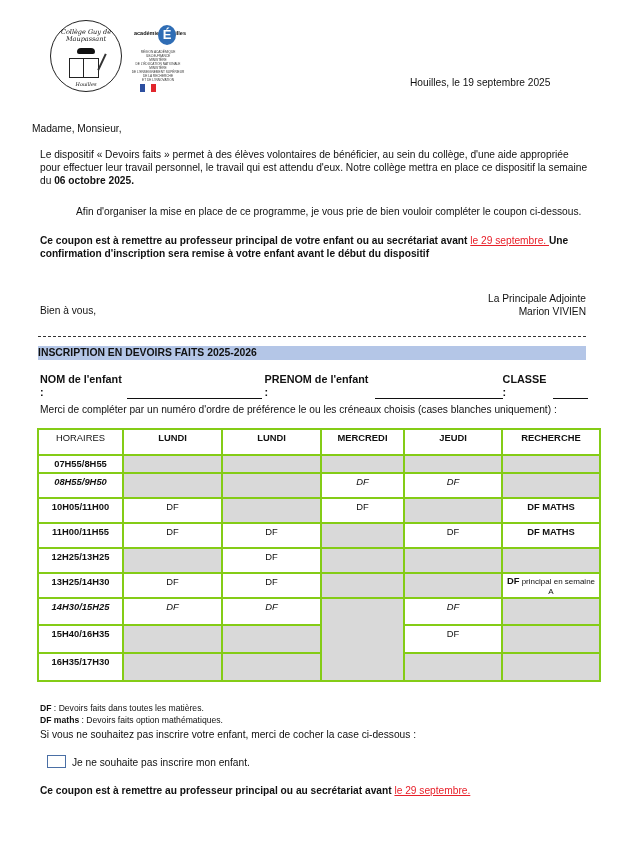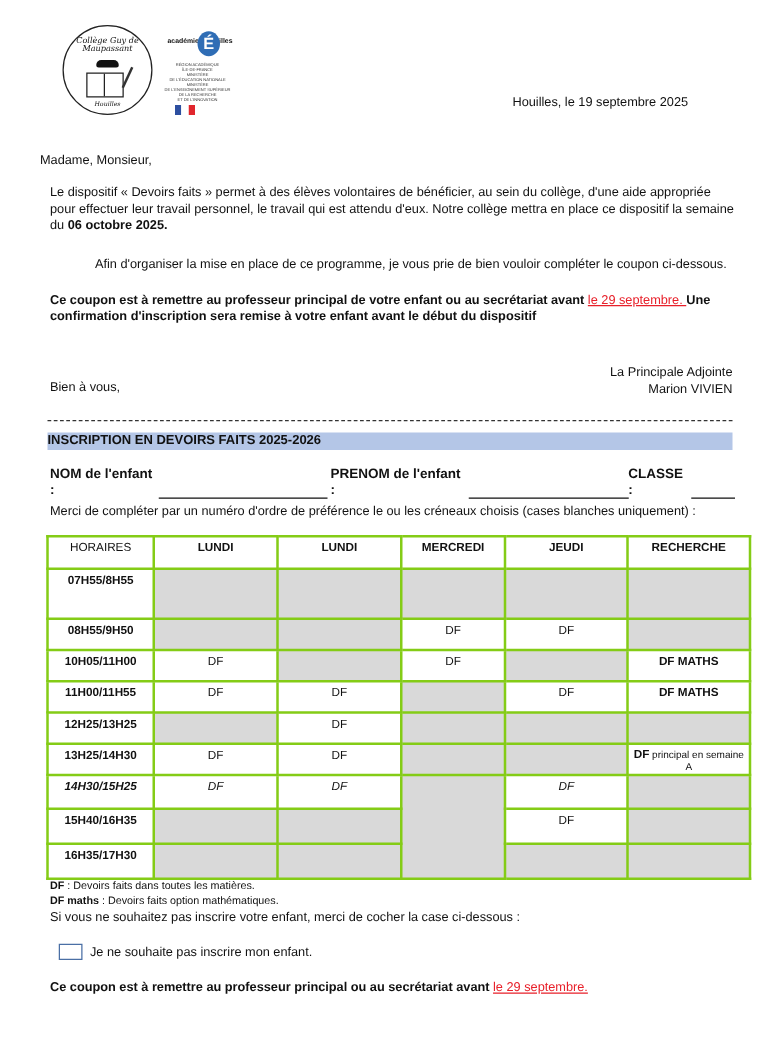--- a/index.html
+++ b/index.html
@@ -130,30 +130,30 @@
   <tbody>
       <tr style="height:26px;">
     <td>HORAIRES</td>
     <td class="h">LUNDI</td>
     <td class="h">LUNDI</td>
     <td class="h">MERCREDI</td>
     <td class="h">JEUDI</td>
     <td class="h">RECHERCHE</td>
   </tr>
 
-  <tr style="height:40px;">
+  <tr style="height:18px;">
     <td class="h">07H55/8H55</td>
     <td class="g" style="background: rgb(217, 217, 217);"></td>
     <td class="g" style="background: rgb(217, 217, 217);"></td>
     <td class="g" style="background: rgb(217, 217, 217);"></td>
     <td class="g" style="background: rgb(217, 217, 217);"></td>
     <td class="g" style="background: rgb(217, 217, 217);"></td>
   </tr>
 
-  <tr style="height:25px;">
+  <tr style="height:25px;font-style:italic;">
     <td class="h">08H55/9H50</td>
     <td class="g" style="background: rgb(217, 217, 217);"></td>
     <td class="g" style="background: rgb(217, 217, 217);"></td>
     <td>DF</td>
     <td>DF</td>
     <td class="g" style="background: rgb(217, 217, 217);"></td>
   </tr>
 
   <tr style="height:25px;">
     <td class="h">10H05/11H00</td>

